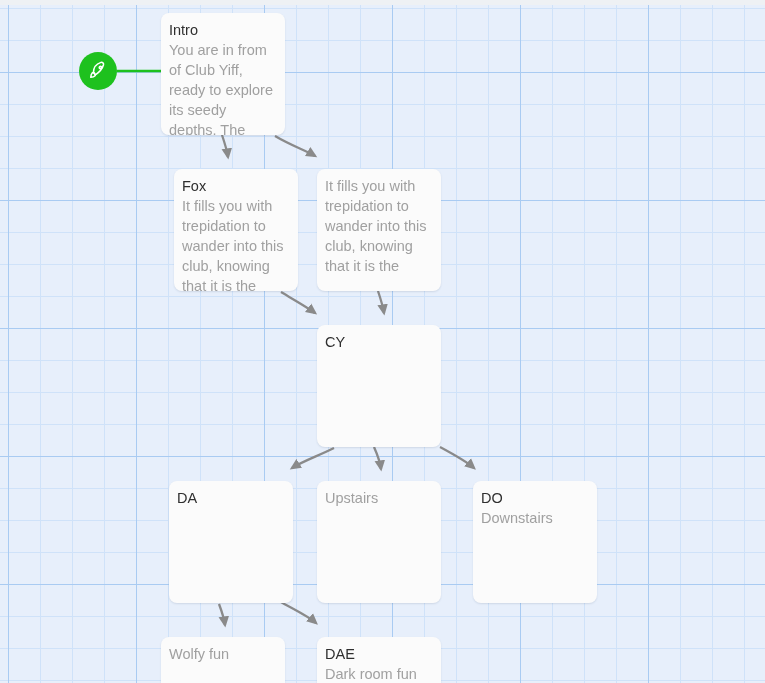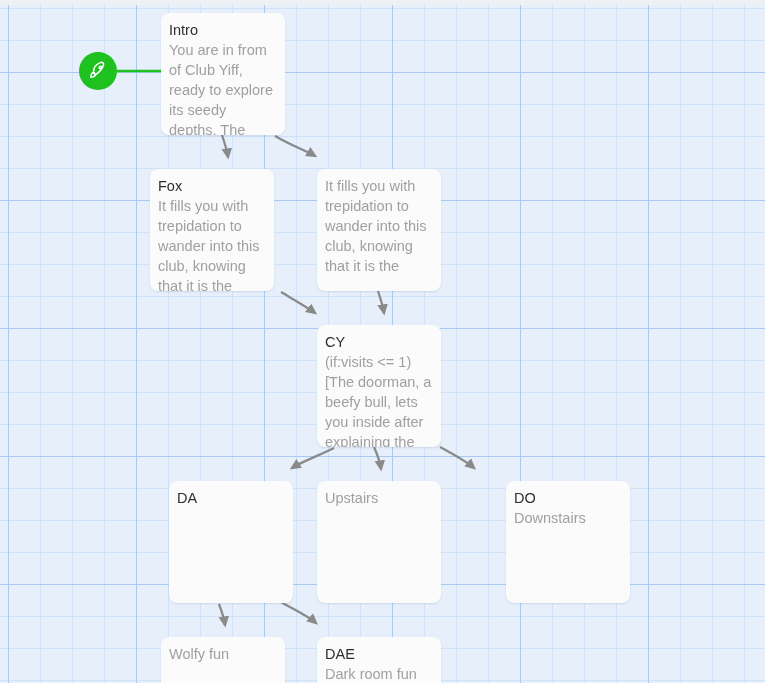--- a/index.html
+++ b/index.html
@@ -130,43 +130,42 @@
         <circle cx="14.6" cy="8.2" r="1.25"></circle>
       </svg>
     </span>
   </div>
 
   <div class="node" style="left:161px; top:13px;">
     <div class="node-title">Intro</div>
     <div class="node-body">You are in from of Club Yiff, ready to explore its seedy depths. The door</div>
   </div>
 
-  <div class="node" style="left:150px; top:169px;">
+  <div class="node" style="left:174px; top:169px;">
     <div class="node-title">Fox</div>
     <div class="node-body">It fills you with trepidation to wander into this club, knowing that it is the</div>
   </div>
 
   <div class="node" style="left:317px; top:169px;">
     <div class="node-body">It fills you with trepidation to wander into this club, knowing that it is the</div>
   </div>
 
   <div class="node" style="left:317px; top:325px;">
     <div class="node-title">CY</div>
-    <div class="node-body">(if:visits &lt;= 1)[The doorman, a beefy bull, lets you inside after explaining the</div>
   </div>
 
   <div class="node" style="left:161px; top:481px;margin-left:8px;">
     <div class="node-title">DA</div>
   </div>
 
   <div class="node" style="left:317px; top:481px;">
     <div class="node-body">Upstairs</div>
   </div>
 
-  <div class="node" style="left:473px; top:481px;margin-left:33px;">
+  <div class="node" style="left:473px; top:481px;">
     <div class="node-title">DO</div>
     <div class="node-body">Downstairs</div>
   </div>
 
   <div class="node" style="left:161px; top:637px;">
     <div class="node-body">Wolfy fun</div>
   </div>
 
   <div class="node" style="left:317px; top:637px;">
     <div class="node-title">DAE</div>

